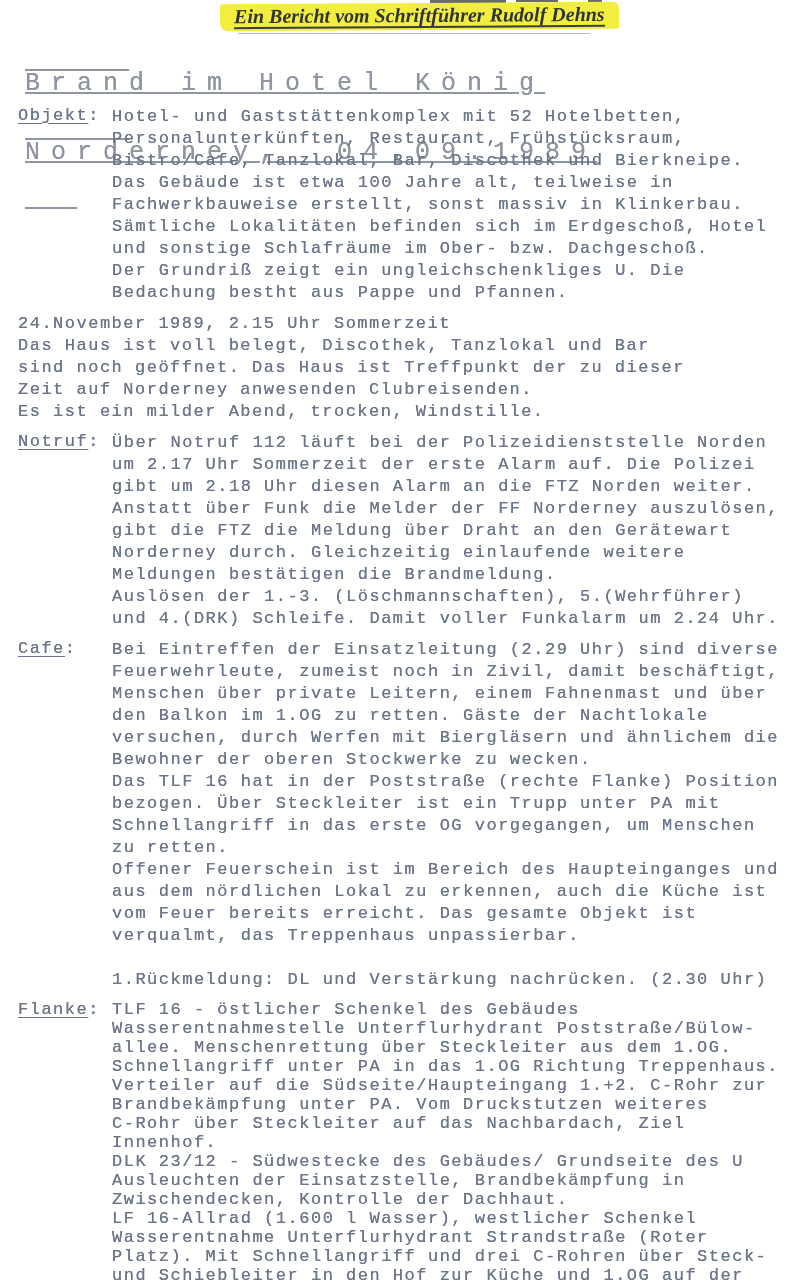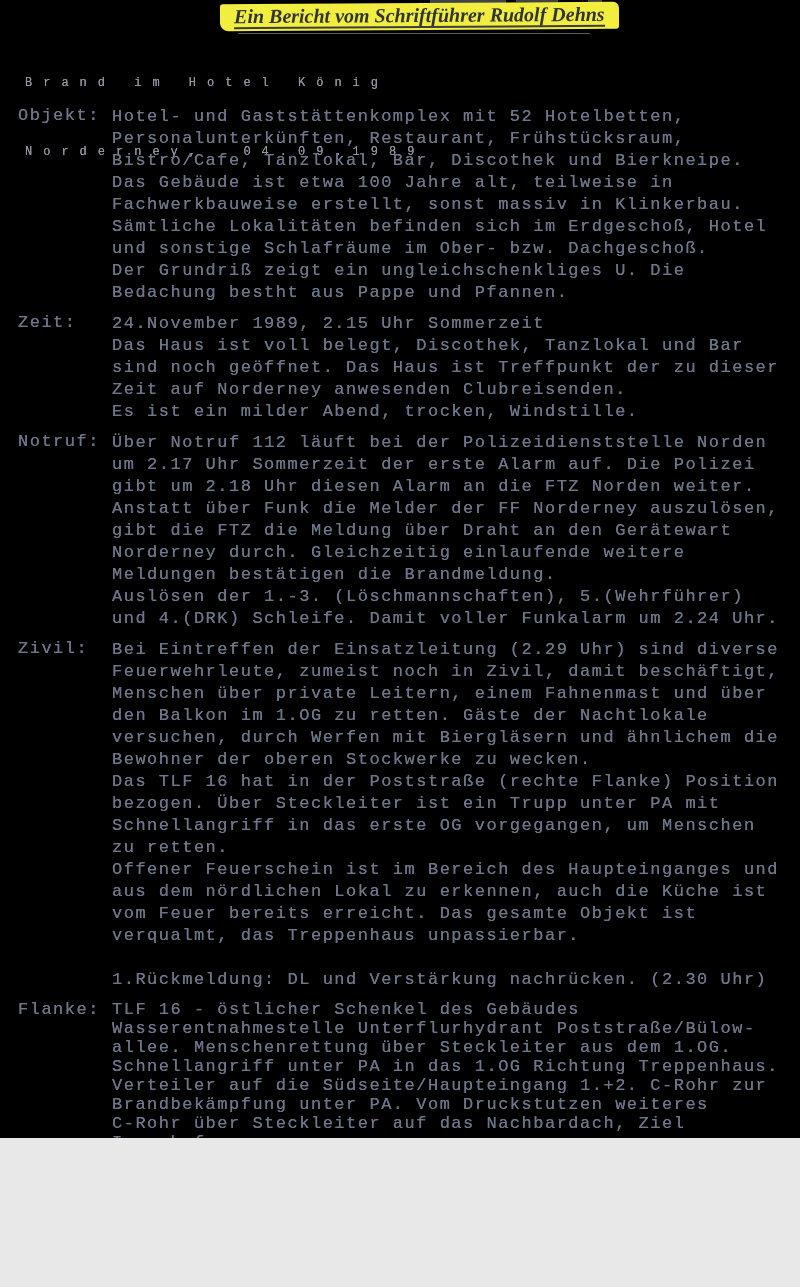--- a/index.html
+++ b/index.html
@@ -1,20 +1,20 @@
 <!DOCTYPE html>
 <html><head>
 <meta charset="utf-8">
 <style>
   html, body { margin: 0; padding: 0; background: #e8e8e8; }
   .page {
     position: relative;
     width: 800px;
-    height: 1138px;
-    background: #000000;
+    height: 1287px;
+    background: #ffffff;
     overflow: hidden;
     font-family: "Liberation Mono", "DejaVu Sans Mono", monospace;
   }
   
   .dash { position: absolute; background: #4d4f52; opacity: .85; }
   .dash1 { left: 430px; top: 0; width: 76px; height: 3px; }
   .dash2 { left: 516px; top: 0; width: 42px; height: 2px; }
   .dash3 { left: 588px; top: 0; width: 14px; height: 2px; }
 
   
@@ -40,46 +40,47 @@
     position: absolute;
     left: 238px; top: 33px; width: 352px; height: 1px;
     background: #8a8d91; opacity: .65;
   }
 
   
   .heading {
     position: absolute;
     left: 25px;
     top: 26px;
-    font-size: 12px;
+    font-size: 25px;
     letter-spacing: 11px;
     line-height: 23px;
     color: #8f95a1;
     white-space: pre;
     text-shadow: 0 0 .5px #8f95a1;
+    text-decoration: underline;
   }
 
   
   .sections {
     position: absolute;
     left: 18px;
     top: 106px;
     right: 6px;
     font-size: 17px;
     letter-spacing: 1.5px;
     color: #6d7689;
     text-shadow: 0 0 .4px #6d7689;
   }
   .section { display: flex; margin-bottom: 9px; }
   .section .label {
     flex: 0 0 94px;
     line-height: 20.6px;
     white-space: nowrap;
   }
-  .section .label .word { text-underline-offset: 3px; }
+  .section .label .word { text-decoration: underline; text-underline-offset: 3px; }
   .section .body {
     flex: 1 1 auto;
     white-space: pre-line;
     line-height: 22px;
   }
   .section.tight .body, .section.tight .label { line-height: 19px; }
 </style>
 </head>
 <body>
 
@@ -108,21 +109,20 @@
 Bistro/Cafe, Tanzlokal, Bar, Discothek und Bierkneipe.
 Das Gebäude ist etwa 100 Jahre alt, teilweise in
 Fachwerkbauweise erstellt, sonst massiv in Klinkerbau.
 Sämtliche Lokalitäten befinden sich im Erdgeschoß, Hotel
 und sonstige Schlafräume im Ober- bzw. Dachgeschoß.
 Der Grundriß zeigt ein ungleichschenkliges U. Die
 Bedachung bestht aus Pappe und Pfannen.</div>
     </div>
 
     <div class="section">
-      <div class="label"><span class="word">Zeit</span><span>:</span></div>
       <div class="body">24.November 1989, 2.15 Uhr Sommerzeit
 Das Haus ist voll belegt, Discothek, Tanzlokal und Bar
 sind noch geöffnet. Das Haus ist Treffpunkt der zu dieser
 Zeit auf Norderney anwesenden Clubreisenden.
 Es ist ein milder Abend, trocken, Windstille.</div>
     </div>
 
     <div class="section">
       <div class="label"><span class="word">Notruf</span><span>:</span></div>
       <div class="body">Über Notruf 112 läuft bei der Polizeidienststelle Norden
@@ -130,21 +130,21 @@
 gibt um 2.18 Uhr diesen Alarm an die FTZ Norden weiter.
 Anstatt über Funk die Melder der FF Norderney auszulösen,
 gibt die FTZ die Meldung über Draht an den Gerätewart
 Norderney durch. Gleichzeitig einlaufende weitere
 Meldungen bestätigen die Brandmeldung.
 Auslösen der 1.-3. (Löschmannschaften), 5.(Wehrführer)
 und 4.(DRK) Schleife. Damit voller Funkalarm um 2.24 Uhr.</div>
     </div>
 
     <div class="section">
-      <div class="label"><span class="word">Zivil</span><span>:</span></div>
+      <div class="label"><span class="word">Cafe</span><span>:</span></div>
       <div class="body">Bei Eintreffen der Einsatzleitung (2.29 Uhr) sind diverse
 Feuerwehrleute, zumeist noch in Zivil, damit beschäftigt,
 Menschen über private Leitern, einem Fahnenmast und über
 den Balkon im 1.OG zu retten. Gäste der Nachtlokale
 versuchen, durch Werfen mit Biergläsern und ähnlichem die
 Bewohner der oberen Stockwerke zu wecken.
 Das TLF 16 hat in der Poststraße (rechte Flanke) Position
 bezogen. Über Steckleiter ist ein Trupp unter PA mit
 Schnellangriff in das erste OG vorgegangen, um Menschen
 zu retten.

